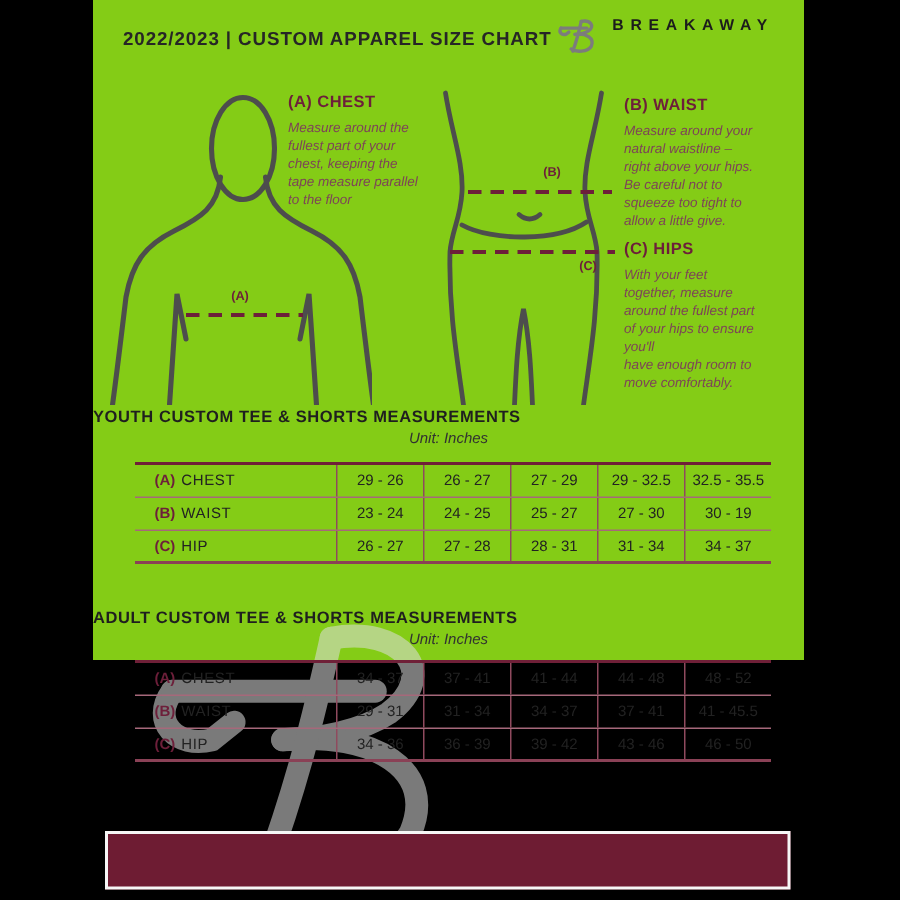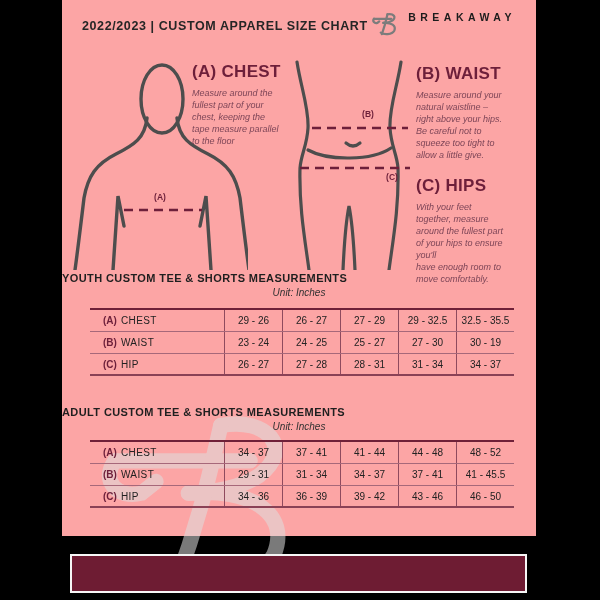--- a/index.html
+++ b/index.html
@@ -1,32 +1,32 @@
 <!DOCTYPE html>
 <html><head>
 <meta charset="utf-8">
 <style>
   html,body{margin:0;padding:0;background:#000;}
   *{box-sizing:border-box;}
   .stage{position:relative;width:600px;height:600px;background:#000;overflow:hidden;
          font-family:"Liberation Sans",sans-serif;}
-  .page{position:absolute;left:62px;top:0;width:474px;height:536px;background:#fca5a5;}
+  .page{position:absolute;left:62px;top:0;width:474px;height:440px;background:#84cc16;}
 
   
   .page-header{position:absolute;top:0;left:0;right:0;height:52px;display:flex;
                align-items:center;justify-content:space-between;padding:0 20px;}
   .doc-title{font-size:12.5px;font-weight:800;color:#262626;letter-spacing:.6px;white-space:nowrap;}
   .brand{display:flex;align-items:flex-start;gap:7px;}
   .brand-name{font-size:10.5px;font-weight:700;color:#1c1c1c;letter-spacing:4.5px;white-space:nowrap;}
 
   
   .fig{position:absolute;}
   .fig svg{display:block;}
   .m-block{position:absolute;width:122px;}
-  .m-head{font-size:17px;font-weight:800;color:#6d1f3a;letter-spacing:.3px;margin-bottom:6px;}
+  .m-head{font-size:11px;font-weight:800;color:#6d1f3a;letter-spacing:.3px;margin-bottom:6px;}
   .m-desc{font-size:9px;font-style:italic;color:#7d4557;line-height:1.33;white-space:pre-line;}
   .marker{position:absolute;width:34px;text-align:center;font-size:8.5px;font-weight:800;color:#6d1f3a;}
 
   
   .sec-title{position:absolute;left:0;right:0;text-align:left;font-size:11px;font-weight:700;
              color:#1f1f1f;letter-spacing:.4px;}
   .sec-unit{position:absolute;left:0;right:0;text-align:center;font-size:10px;font-style:italic;color:#313131;}
 
   
   .size-table{position:absolute;left:28px;width:424px;border-top:2px solid #6f2038;}
@@ -126,21 +126,21 @@
       </div>
       <div class="m-block" style="left:354px;top:64px;">
         <div class="m-head">(B) WAIST</div>
         <div class="m-desc">Measure around your
 natural waistline –
 right above your hips.
 Be careful not to
 squeeze too tight to
 allow a little give.</div>
       </div>
-      <div class="m-block" style="left:354px;top:176px;">
+      <div class="m-block" style="left:354px;top:160px;">
         <div class="m-head">(C) HIPS</div>
         <div class="m-desc">With your feet
 together, measure
 around the fullest part
 of your hips to ensure
 you'll
 have enough room to
 move comfortably.</div>
       </div>
 

